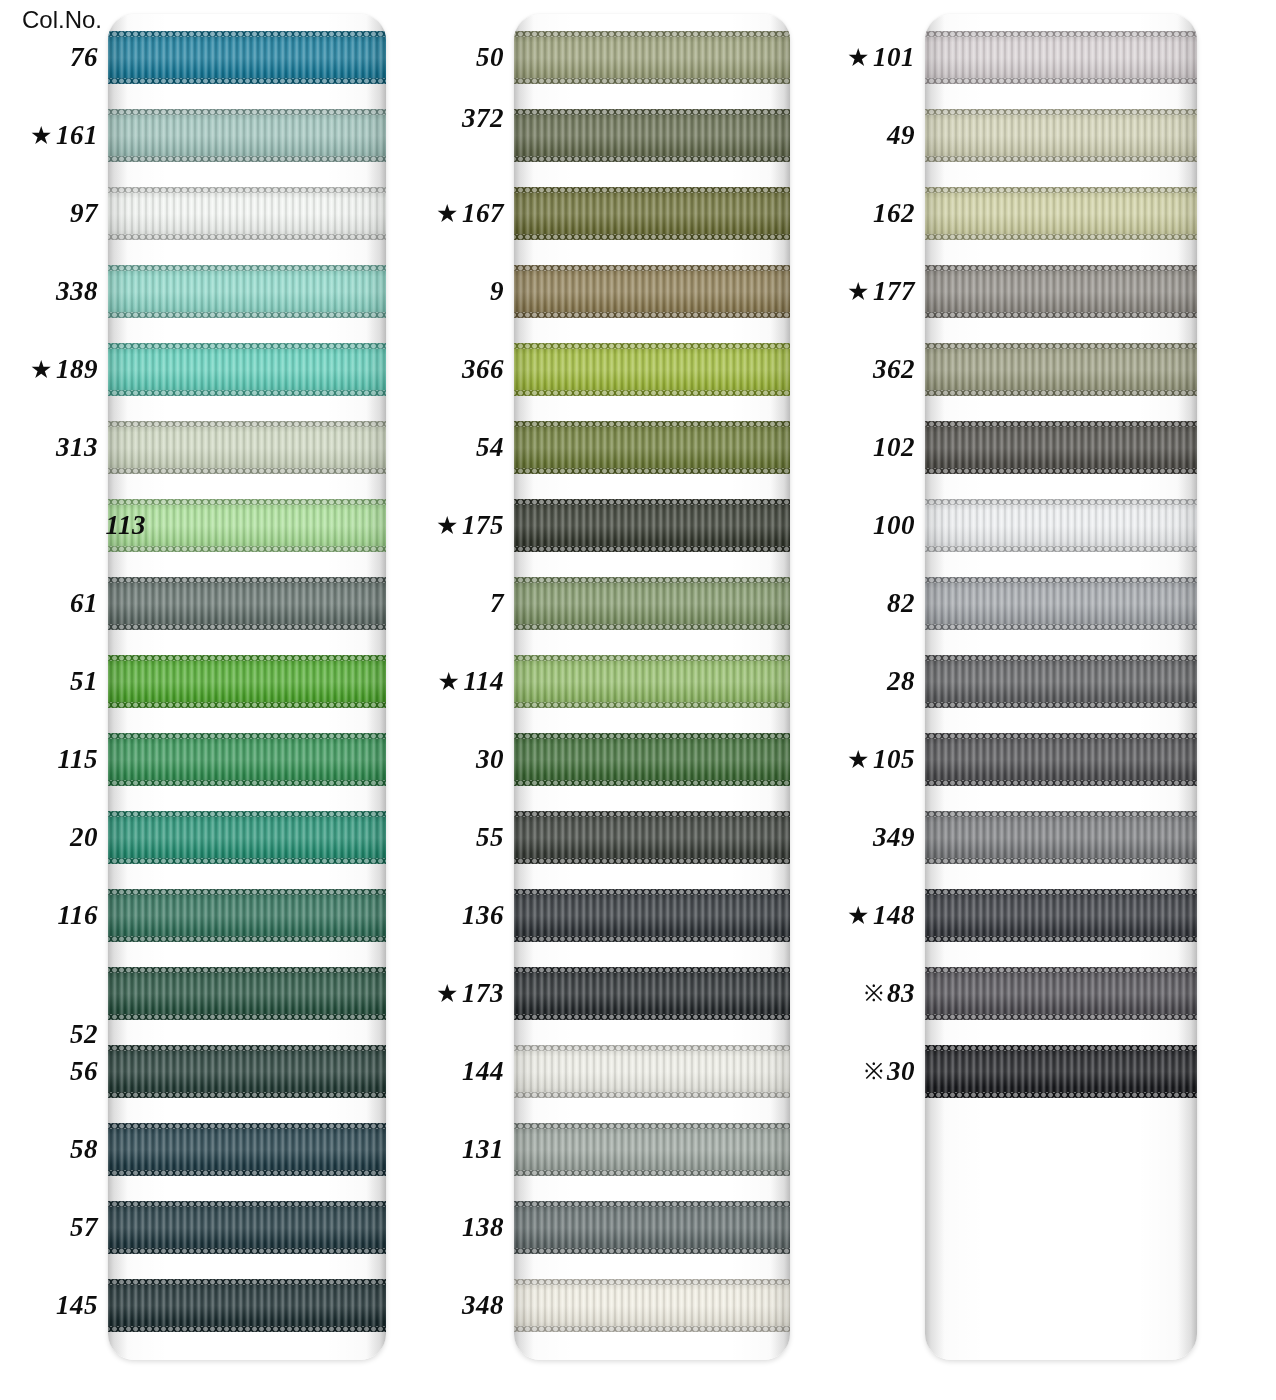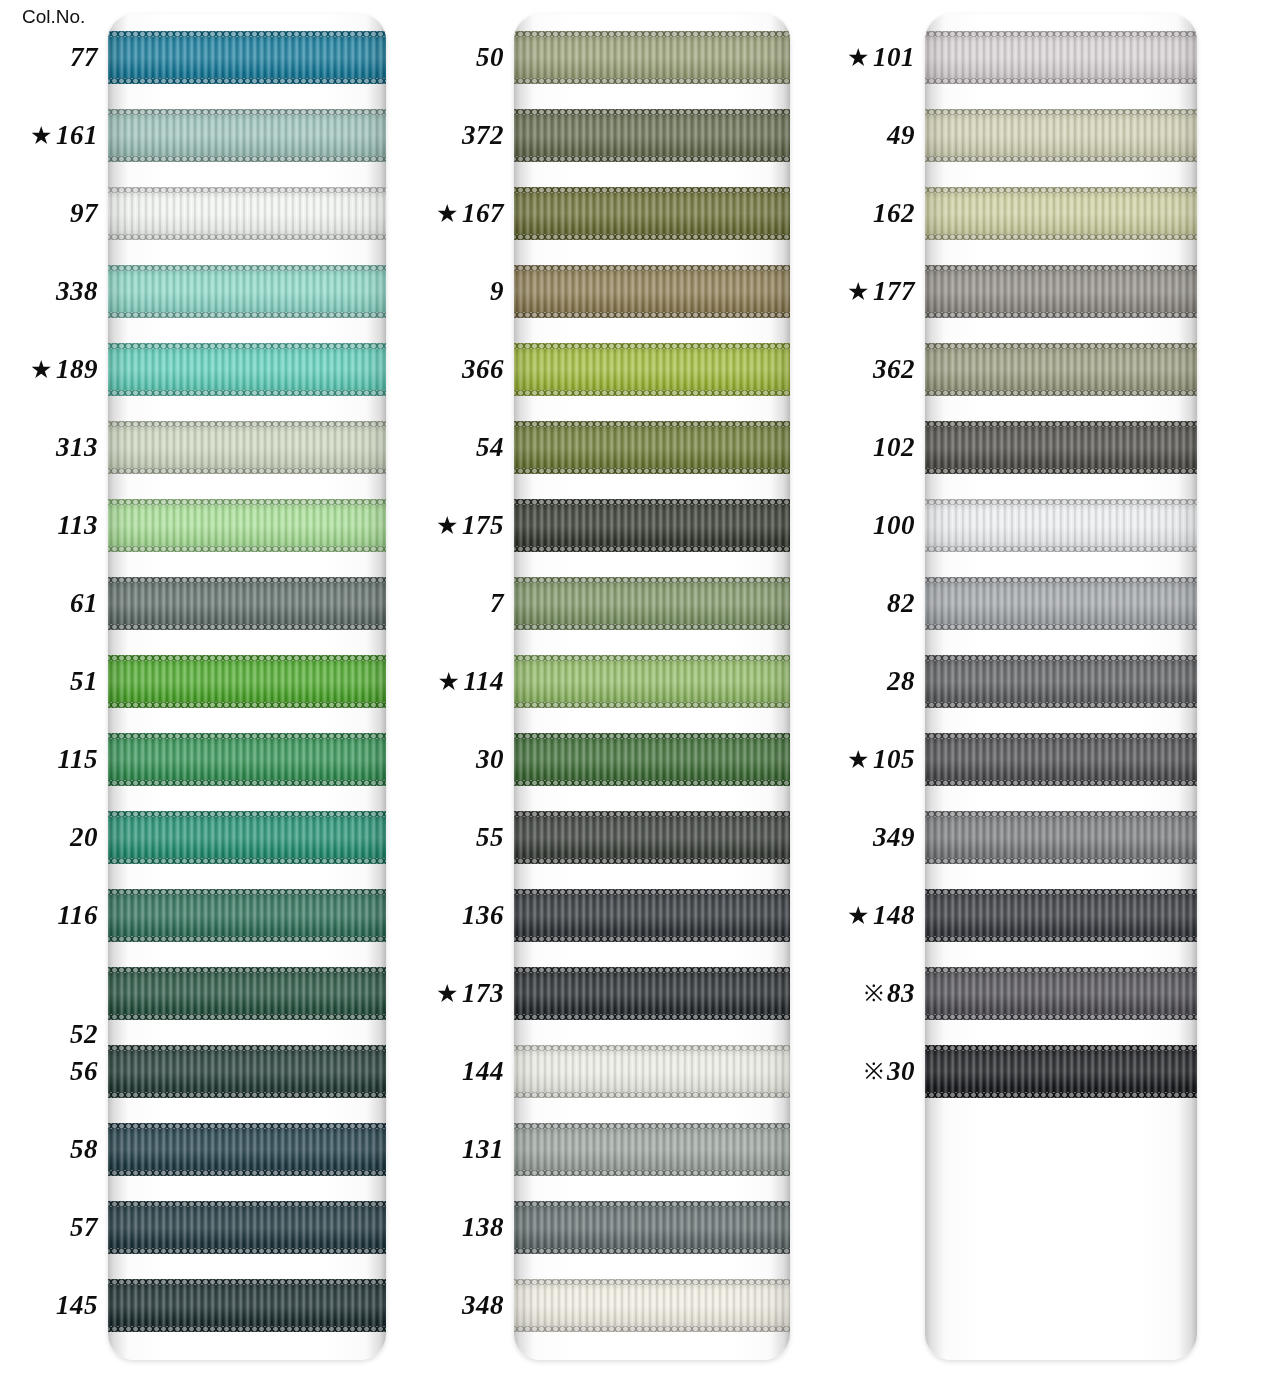--- a/index.html
+++ b/index.html
@@ -14,21 +14,21 @@
     overflow: hidden;
     font-family: "Liberation Sans", sans-serif;
   }
 
   
   #col-no-header {
     position: absolute;
     left: 22px;
     top: 6px;
     font-family: "Liberation Sans", sans-serif;
-    font-size: 19px;
+    font-size: 24px;
     color: #111111;
     letter-spacing: 0px;
     white-space: nowrap;
   }
 
   
   .column {
     position: absolute;
     top: 0;
     height: 1400px;
@@ -218,40 +218,40 @@
       <div class="swatch" style="top: 1187px; background: rgb(27, 53, 61);">
         <div class="ribbon"></div>
         <div class="sheen"></div>
       </div>
       <div class="swatch" style="top: 1265px; background: rgb(24, 43, 46);">
         <div class="ribbon"></div>
         <div class="sheen"></div>
       </div>
     </div>
 <div class="label" style="top: 31px;">
-      <span>77</span>
+      <span>76</span>
     </div>
     <div class="label" style="top: 109px;">
       <span class="mark mark-star">★</span>
       <span>161</span>
     </div>
     <div class="label" style="top: 187px;">
       <span>97</span>
     </div>
     <div class="label" style="top: 265px;">
       <span>338</span>
     </div>
     <div class="label" style="top: 343px;">
       <span class="mark mark-star">★</span>
       <span>189</span>
     </div>
     <div class="label" style="top: 421px;">
       <span>313</span>
     </div>
-    <div class="label" style="top: 499px;">
+    <div class="label" style="top: 499px; padding-left: 48px;">
       <span>113</span>
     </div>
     <div class="label" style="top: 577px;">
       <span>61</span>
     </div>
     <div class="label" style="top: 655px;">
       <span>51</span>
     </div>
     <div class="label" style="top: 733px;">
       <span>115</span>
@@ -346,21 +346,21 @@
         <div class="sheen"></div>
       </div>
       <div class="swatch" style="top: 1265px; background: rgb(242, 239, 227);">
         <div class="ribbon"></div>
         <div class="sheen"></div>
       </div>
     </div>
 <div class="label" style="top: 31px;">
       <span>50</span>
     </div>
-    <div class="label" style="top: 109px; text-align: right;">
+    <div class="label" style="top: 92px; text-align: right;">
       <span>372</span>
     </div>
     <div class="label" style="top: 187px;">
       <span class="mark mark-star">★</span>
       <span>167</span>
     </div>
     <div class="label" style="top: 265px;">
       <span>9</span>
     </div>
     <div class="label" style="top: 343px;">

